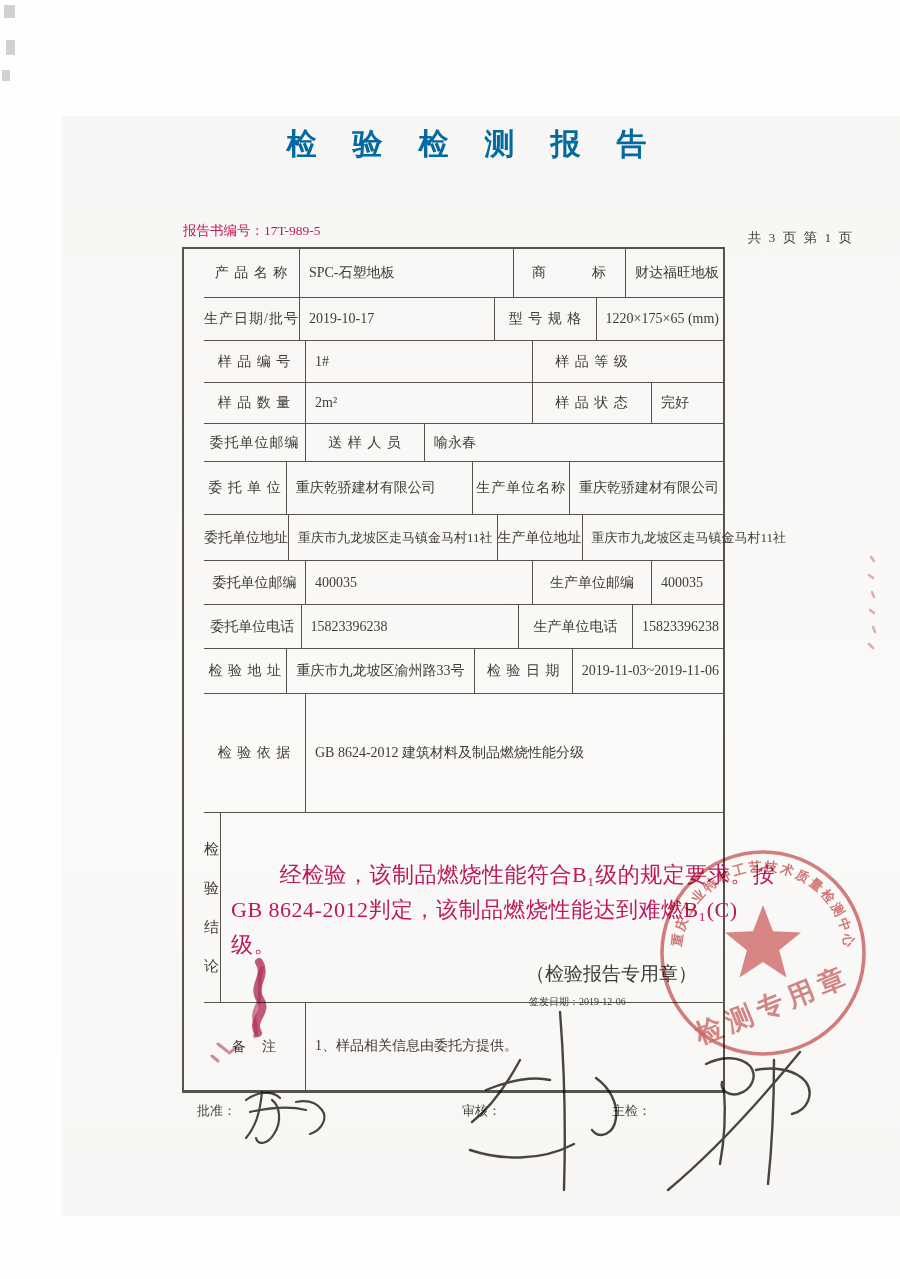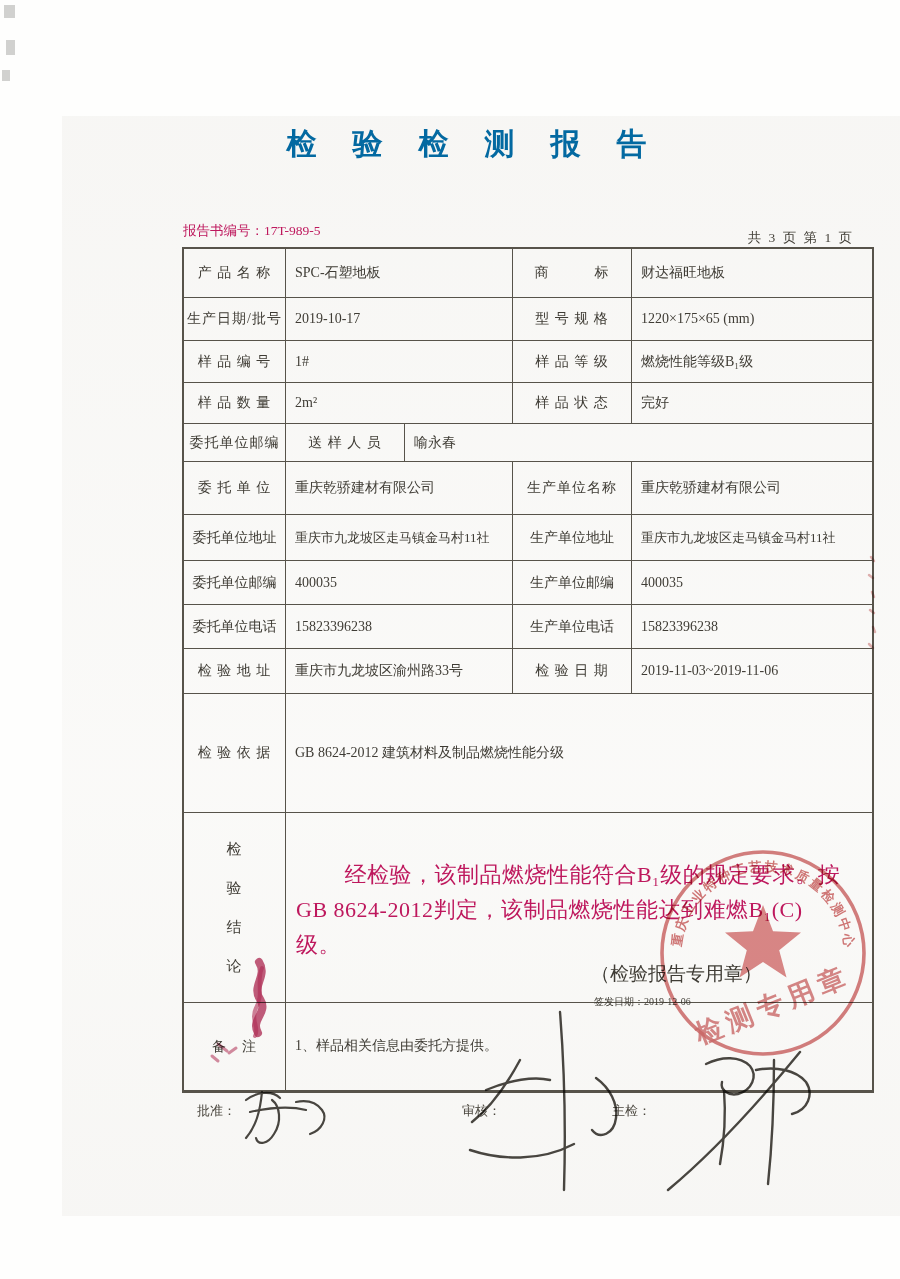--- a/index.html
+++ b/index.html
@@ -20,23 +20,24 @@
     text-align:center; font-size:30px; font-weight:bold;
     letter-spacing:7px; color:#0369a1; white-space:pre;
   }
   .meta-left {
     position:absolute; left:183px; top:222px; font-size:13.5px; color:#be185d; white-space:pre;
   }
   .meta-right {
     position:absolute; right:46px; top:229px; font-size:13.5px; color:#45423a; letter-spacing:2px; white-space:pre;
   }
   .tbl {
-    position:absolute; left:182px; top:247px; width:692px;
+    position:absolute; left:182px; top:247px; width:543px;
     border:2px solid #57534a; border-bottom-width:3px;
     background:transparent;
+    padding-left:20px;
   }
   .row { display:flex; border-top:1.6px solid #57534a; }
   .row:first-child { border-top:none; }
   .cell { border-left:1.6px solid #57534a; display:flex; align-items:center; font-size:14px; color:#3f3c35; }
   .cell:first-child { border-left:none; }
   .lab { justify-content:center; white-space:pre; letter-spacing:1px; text-align:center; }
   .val { padding-left:9px; padding-right:4px; white-space:pre; }
   .c1 { width:101px; } .c2 { width:227px; } .c3 { width:119px; } .c4 { flex:1; } .cm { flex:1; }
   .vlab { flex-direction:column; justify-content:center; gap:20px; font-size:15px; }
   .conc { position:relative; display:block; padding:44px 12px 0 10px; }
@@ -70,21 +71,20 @@
     <div class="row" style="height:43px">
       <div class="cell lab c1">生产日期/批号</div>
       <div class="cell val c2">2019-10-17</div>
       <div class="cell lab c3">型 号 规 格</div>
       <div class="cell val c4">1220×175×65 (mm)</div>
     </div>
     <div class="row" style="height:42px">
       <div class="cell lab c1">样 品 编 号</div>
       <div class="cell val c2">1#</div>
       <div class="cell lab c3">样 品 等 级</div>
-      <div class="cell val c4">燃烧性能等级B₁级</div>
     </div>
     <div class="row" style="height:41px">
       <div class="cell lab c1">样 品 数 量</div>
       <div class="cell val c2">2m²</div>
       <div class="cell lab c3">样 品 状 态</div>
       <div class="cell val c4">完好</div>
     </div>
     <div class="row" style="height:38px">
       <div class="cell lab c1">委托单位邮编</div>
       <div class="cell lab c3">送 样 人 员</div>

